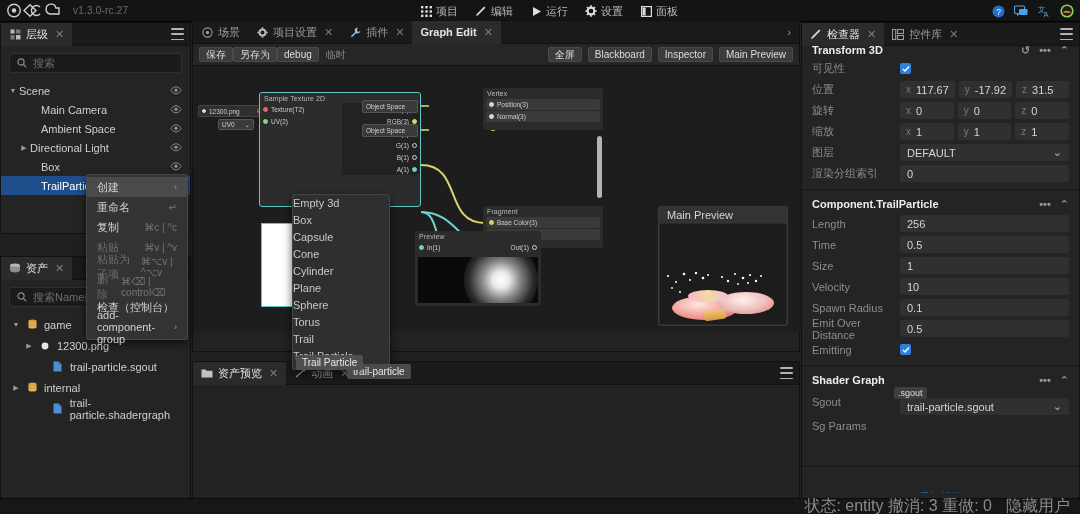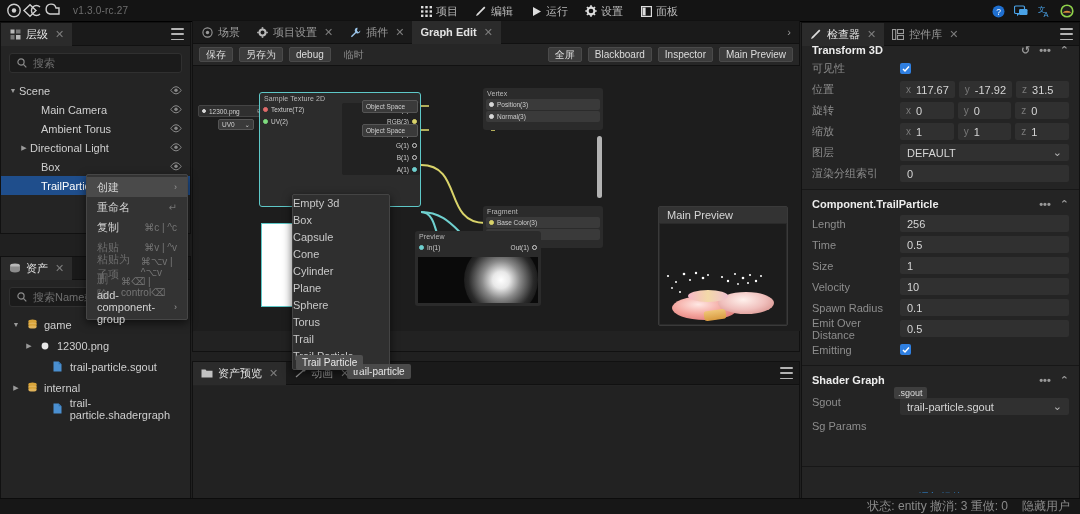--- a/index.html
+++ b/index.html
@@ -59,21 +59,21 @@
 
   
   #assets { left:0; top:256px; width:191px; height:258px; }
   .arow { height:21px; display:flex; align-items:center; gap:5px; font-size:11px; color:#cfcfcf; cursor:default; }
 
   
   #center { left:192px; top:20px; width:608px; height:332px; background:#222; }
   .gtabs { height:23px; background:#1a1a1a; display:flex; align-items:center; border-bottom:1px solid #111; position:relative; }
   .gchev { position:absolute; right:8px; top:5px; color:#9a9a9a; font-size:11px; }
 
-  .gtoolbar { height:22px; background:#262626; display:flex; align-items:center; padding:0 6px; gap:6px; border-bottom:1px solid #111; }
+  .gtoolbar { height:22px; background:#262626; display:flex; align-items:center; padding:0 6px; gap:0; border-bottom:1px solid #111; }
   .btn { height:15px; padding:0 6px; background:#3c3c3c; border:1px solid #4a4a4a; border-radius:2px;
          color:#dcdcdc; font-size:10px; display:flex; align-items:center; cursor:default; }
   .btn.flat { background:transparent; border-color:transparent; color:#8d8d8d; }
   .gt-right { margin-left:auto; display:flex; gap:6px; }
 
   .canvas { position:absolute; left:0; top:45px; width:608px; height:265px; background:#1d1d1d; overflow:hidden; }
 
   
   .node { position:absolute; background:#2e2e2e; border-radius:3px; }
   .node .nhead { font-size:7px; color:#b9b9b9; padding:2px 4px 1px 4px; letter-spacing:.1px; }
@@ -103,21 +103,21 @@
   .afield { flex:1; height:17px; background:#303030; border-radius:2px; display:flex; align-items:center;
             padding:0 6px; gap:5px; }
   .ax { color:#7a7a7a; font-size:10px; }
   .av { color:#d6d6d6; font-size:11px; }
   .chk { width:11px; height:11px; background:#2f7fe0; border-radius:2px; display:flex; align-items:center; justify-content:center; }
   .chk svg { display:block; }
   .divider { height:1px; background:#171717; margin:5px 0; }
   .addcomp { text-align:center; color:#2f8ee0; font-size:11px; padding-top:18px; }
   .statusbar { position:absolute; left:0; bottom:0; width:1080px; height:16px; background:#171717;
                display:flex; align-items:center; justify-content:flex-end; gap:14px; padding-right:10px;
-               font-size:12px; color:#8a8a8a; border-top:1px solid #0c0c0c; }
+               font-size:16px; color:#8a8a8a; border-top:1px solid #0c0c0c; }
 
   
   .ctx { position:absolute; background:#333333; border:1px solid #464646; border-radius:2px;
          box-shadow:0 3px 10px rgba(0,0,0,.6); padding:2px 0; z-index:60; }
   .ctx .ci { height:20px; display:flex; align-items:center; padding:0 10px; font-size:11px; color:#d2d2d2; gap:8px; cursor:default; }
   .ctx .ci.dim { color:#6d6d6d; }
   .ctx .ci.hl { background:#4a4a4a; }
   .ctx .sc { margin-left:auto; color:#757575; font-size:10px; }
   .ctx .arr { margin-left:auto; color:#9a9a9a; font-size:9px; }
   .ctx2 { position:absolute; background:#3a3a3a; border:1px solid #4c4c4c; border-radius:2px;
@@ -289,21 +289,21 @@
           <span class="tw"></span>
           <span class="tlabel">Main Camera</span>
           <span class="eye"><svg width="12" height="9" viewBox="0 0 12 9">
               <path d="M6 0.7 C9 0.7 11.2 4.3 11.2 4.3 C11.2 4.3 9 7.9 6 7.9 C3 7.9 0.8 4.3 0.8 4.3 C0.8 4.3 3 0.7 6 0.7 Z" fill="none" stroke="#b0b0b0" stroke-width="1"></path>
               <circle cx="6" cy="4.3" r="1.7" fill="#b0b0b0"></circle>
             </svg></span>
         </div>
         <div class="trow">
           <span style="width:28px;flex:none;"></span>
           <span class="tw"></span>
-          <span class="tlabel">Ambient Torus</span>
+          <span class="tlabel">Ambient Space</span>
           <span class="eye"><svg width="12" height="9" viewBox="0 0 12 9">
               <path d="M6 0.7 C9 0.7 11.2 4.3 11.2 4.3 C11.2 4.3 9 7.9 6 7.9 C3 7.9 0.8 4.3 0.8 4.3 C0.8 4.3 3 0.7 6 0.7 Z" fill="none" stroke="#b0b0b0" stroke-width="1"></path>
               <circle cx="6" cy="4.3" r="1.7" fill="#b0b0b0"></circle>
             </svg></span>
         </div>
         <div class="trow">
           <span style="width:17px;flex:none;"></span>
           <span class="tw">▶</span>
           <span class="tlabel">Directional Light</span>
           <span class="eye"><svg width="12" height="9" viewBox="0 0 12 9">
@@ -900,20 +900,23 @@
       </div>
       <div class="ci dim">
         <span>粘贴为子项</span>
         <span class="sc">⌘⌥v | ^⌥v</span>
       </div>
       <div class="ci dim">
         <span>删除</span>
         <span class="sc">⌘⌫ | control⌫</span>
       </div>
       <div class="ci">
+        <span>检查（控制台）</span>
+      </div>
+      <div class="ci">
         <span>add-component-group</span>
         <span class="arr">›</span>
       </div>
     </div>
 
 
   <div class="ctx3" style="left:292px;top:194px;width:98px;" id="ctx-sub2">
       <div class="ci" style="height: 17px;"><span>Empty 3d</span></div>
       <div class="ci" style="height: 17px;"><span>Box</span></div>
       <div class="ci" style="height: 17px;"><span>Capsule</span></div>

